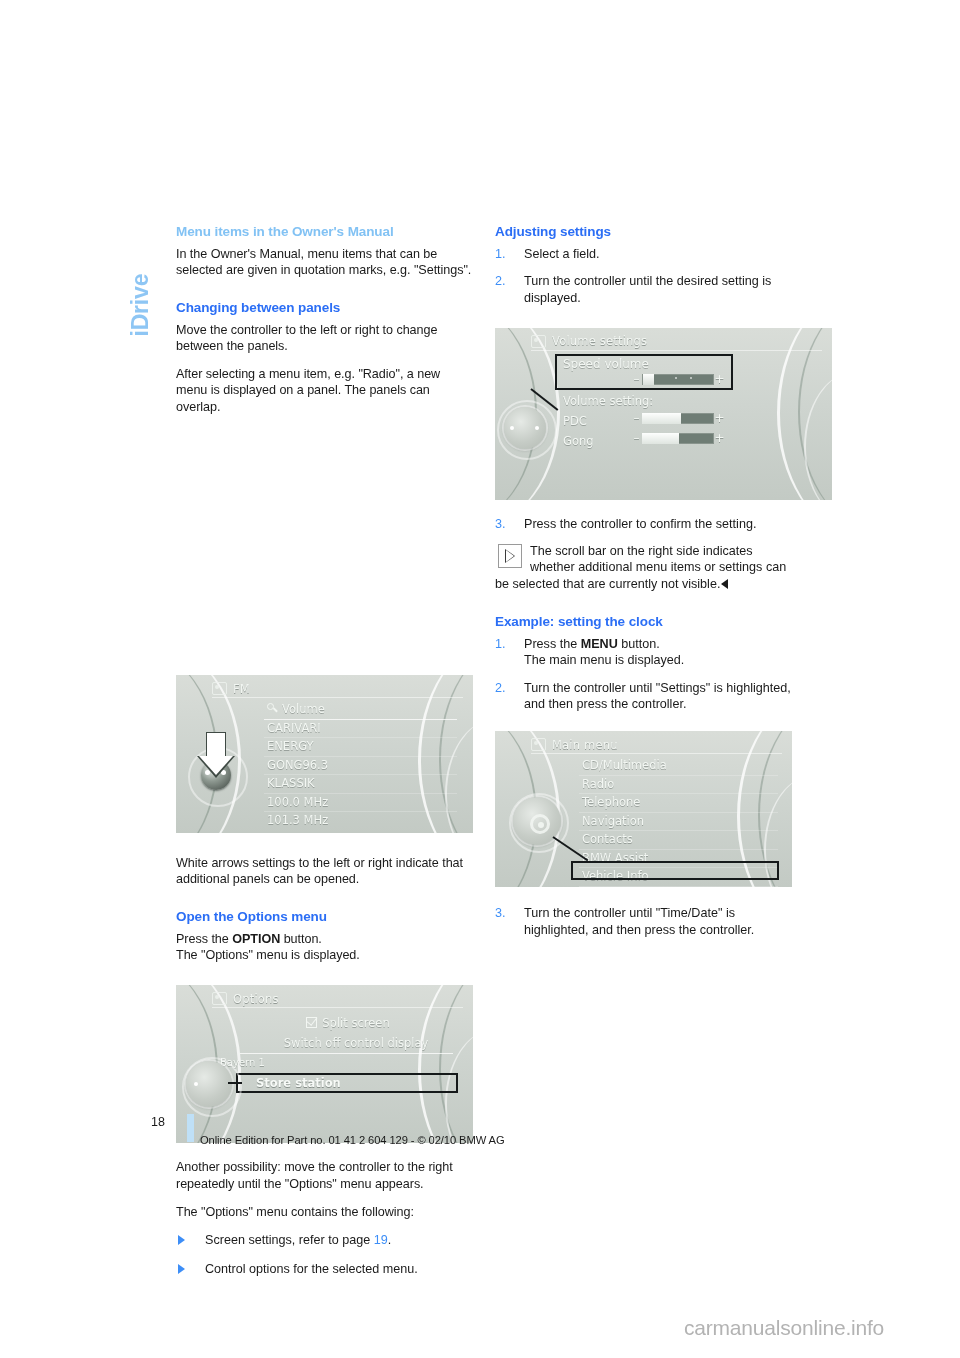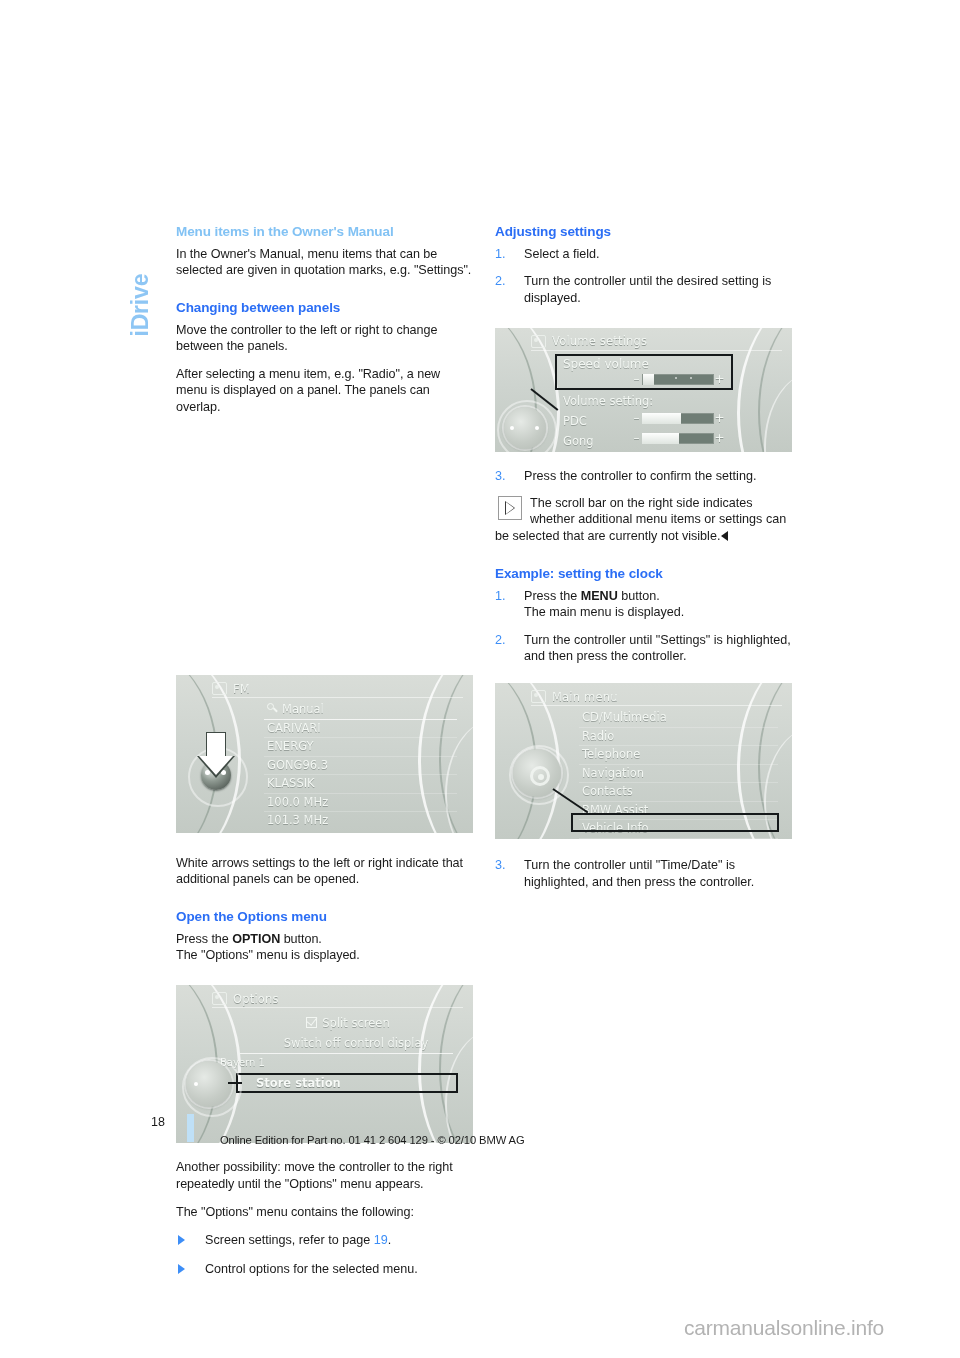--- a/index.html
+++ b/index.html
@@ -438,21 +438,21 @@
   .folio-bar {
     position: absolute;
     left: 187px;
     top: 1114px;
     width: 7px;
     height: 28px;
     background: #bfe0f7;
   }
   .footer-text {
     position: absolute;
-    left: 220px;
+    left: 200px;
     top: 1134px;
     font-size: 11.2px;
     color: #1a1a1a;
     letter-spacing: -0.1px;
   }
 
   .watermark {
     position: absolute;
     left: 684px;
     top: 1316px;
@@ -490,21 +490,21 @@
       <div class="swoosh sw-r1"></div>
       <div class="swoosh sw-r2"></div>
       <div class="swoosh sw-r3"></div>
 
       <div class="titlebar">
         <div class="ticon"></div>
         <div class="ttl">FM</div>
       </div>
 
       <div class="rows" style="left:88px; right:16px; top:26px;">
-        <div class="row sep"><span class="magnifier"></span><span>Manual</span></div>
+        <div class="row sep"><span class="magnifier"></span><span>Volume</span></div>
         <div class="row">CARIVARI</div>
         <div class="row">ENERGY</div>
         <div class="row">GONG96.3</div>
         <div class="row">KLASSIK</div>
         <div class="row">100.0 MHz</div>
         <div class="row noline">101.3 MHz</div>
       </div>
 
       <div class="knob knob-halo" style="left:12px; top:72px;"></div>
       <div class="knob knob-dark" style="left:25px; top:85px;">
@@ -577,21 +577,21 @@
 
     <div class="step">
       <span class="num">1.</span><span>Select a field.</span>
     </div>
     <div class="step">
       <span class="num">2.</span><span>Turn the controller until the desired setting is displayed.</span>
     </div>
 
     <div style="height:11px"></div>
 
-    <div class="idrive" style="position:relative; left:0; top:0; height:124px;">
+    <div class="idrive" style="position:relative; left:0; top:0; height:172px;padding-left:40px;">
       <div class="swoosh sw-l1"></div>
       <div class="swoosh sw-l2"></div>
       <div class="swoosh sw-r1"></div>
       <div class="swoosh sw-r2"></div>
       <div class="swoosh sw-r3"></div>
 
       <div class="titlebar">
         <div class="ticon"></div>
         <div class="ttl">Volume settings</div>
       </div>

